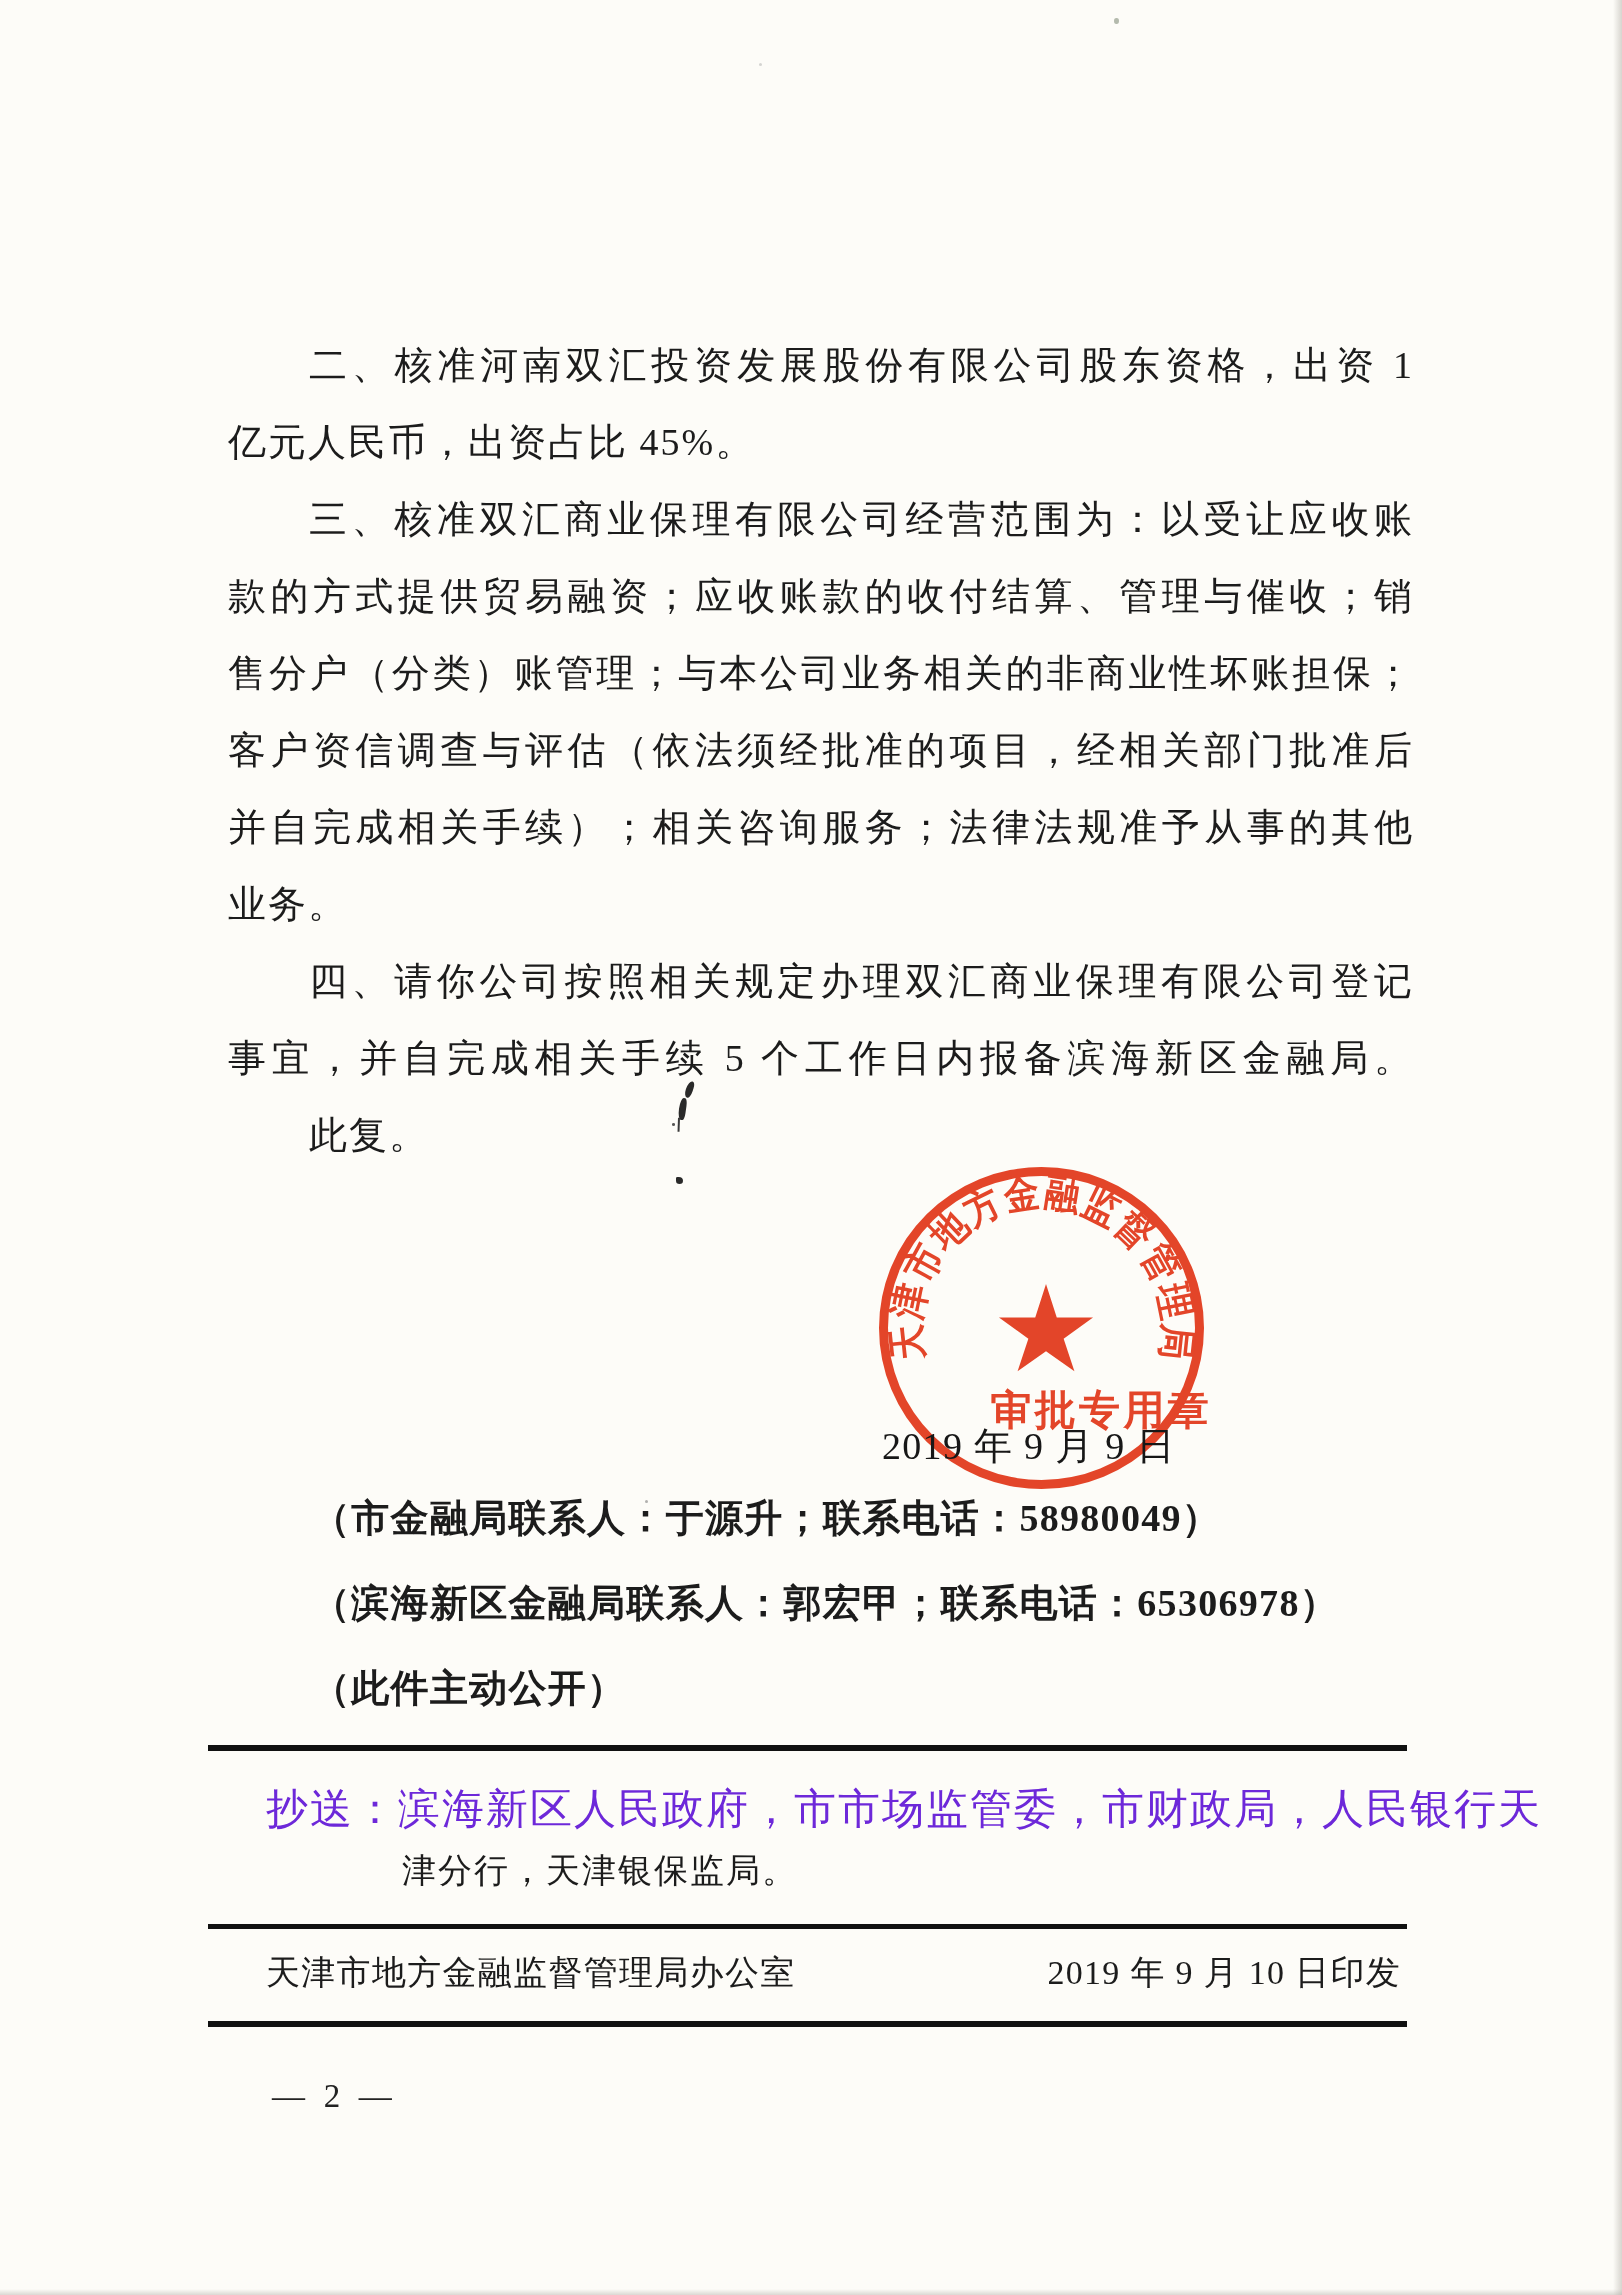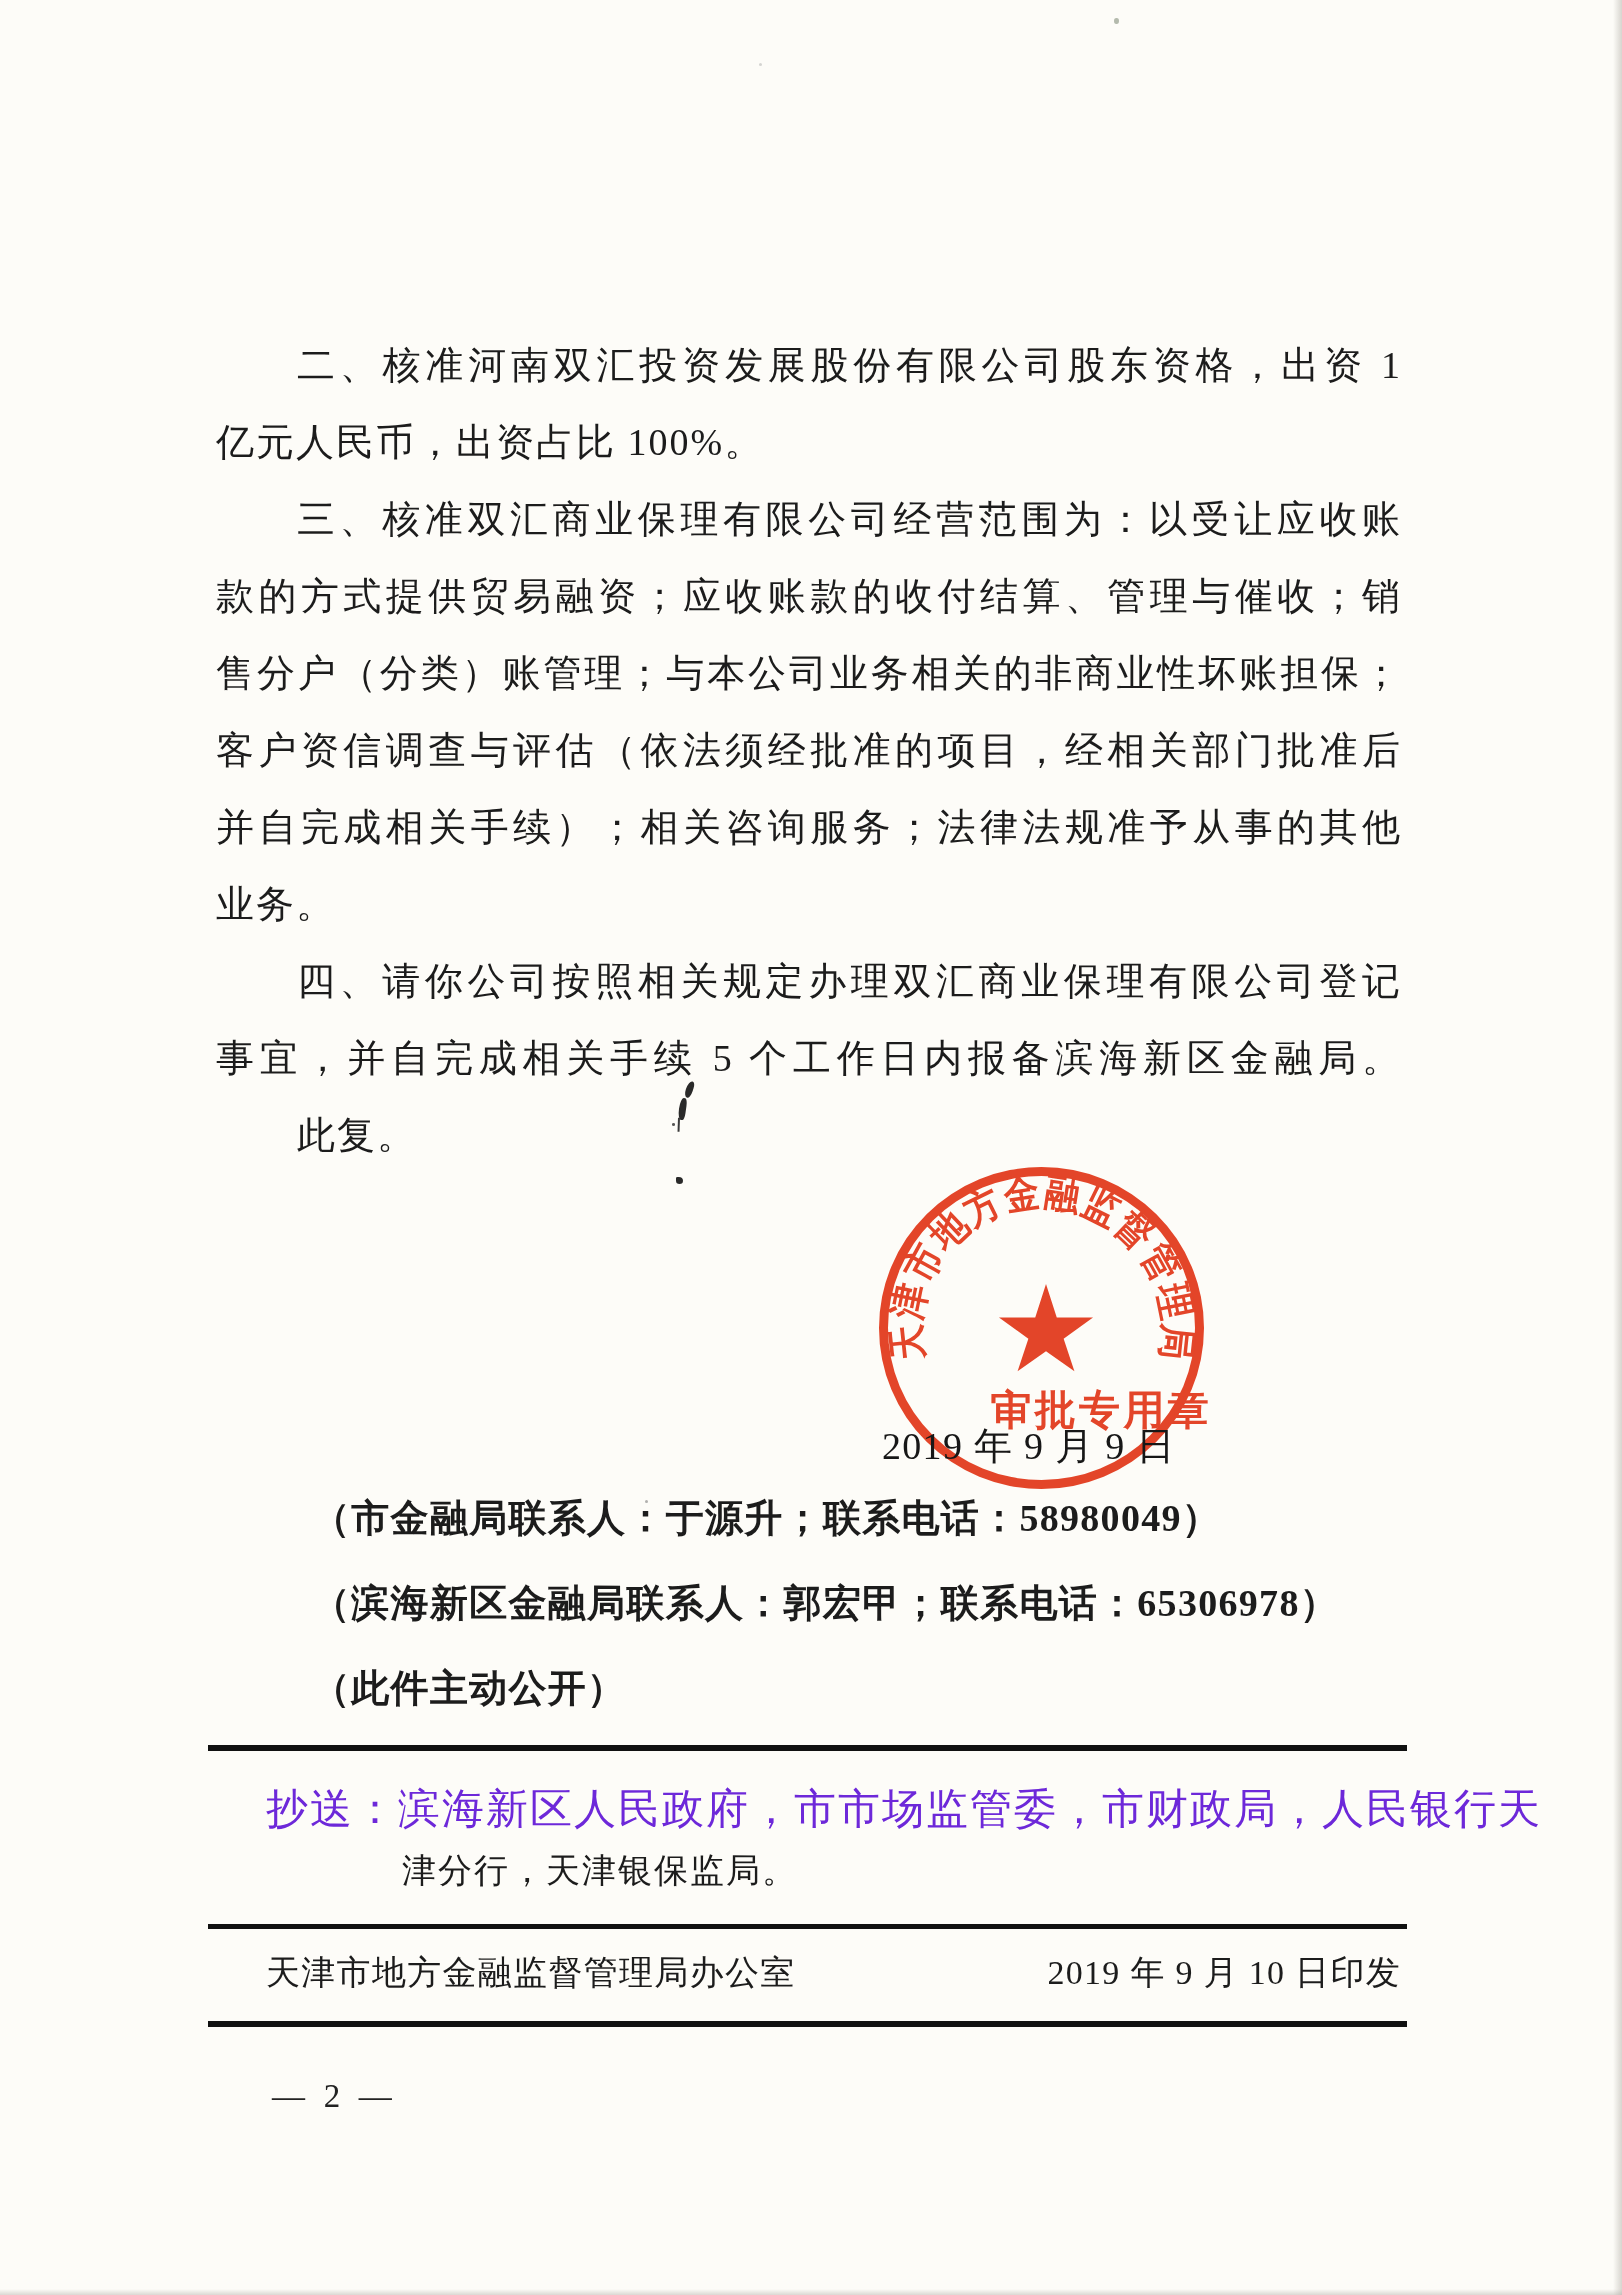--- a/index.html
+++ b/index.html
@@ -15,21 +15,21 @@
     overflow:hidden;
   }
   
   .edge-right{position:absolute;top:0;right:0;width:10.5px;height:100%;
     background:linear-gradient(to right,rgba(190,186,178,0),rgba(176,172,164,.55));}
   .edge-bottom{position:absolute;left:0;bottom:0;width:100%;height:6.5px;
     background:linear-gradient(to bottom,rgba(190,186,178,0),rgba(176,172,164,.45));}
 
   
   .bodytext{
-    position:absolute;left:216px;top:327px;width:1186px;
+    position:absolute;left:228px;top:327px;width:1186px;
     font-size:38px;color:#1c1c1c;letter-spacing:2px;
   }
   .line{height:77px;line-height:77px;white-space:nowrap;}
   .line.fill{white-space:normal;text-align:justify;text-align-last:justify;}
   .line.ind{text-indent:81px;}
 
   
   .seal{
     position:absolute;left:879px;top:1167px;width:325px;height:322px;
     mix-blend-mode:multiply;opacity:.95;
@@ -94,21 +94,21 @@
   .spk-2{left:759px;top:63px;width:3.3px;height:3.3px;opacity:.3;border-radius:50%;background:#777;}
   .spk-3{left:645px;top:1500px;width:3.3px;height:3.3px;opacity:.45;border-radius:50%;background:#555;}
 </style>
 </head>
 <body>
 
 <div class="page">
 
   <div class="bodytext">
     <div class="line ind fill">二、核准河南双汇投资发展股份有限公司股东资格，出资 1</div>
-    <div class="line">亿元人民币，出资占比 100%。</div>
+    <div class="line">亿元人民币，出资占比 45%。</div>
     <div class="line ind fill">三、核准双汇商业保理有限公司经营范围为：以受让应收账</div>
     <div class="line fill">款的方式提供贸易融资；应收账款的收付结算、管理与催收；销</div>
     <div class="line fill">售分户（分类）账管理；与本公司业务相关的非商业性坏账担保；</div>
     <div class="line fill">客户资信调查与评估（依法须经批准的项目，经相关部门批准后</div>
     <div class="line fill">并自完成相关手续）；相关咨询服务；法律法规准予从事的其他</div>
     <div class="line">业务。</div>
     <div class="line ind fill">四、请你公司按照相关规定办理双汇商业保理有限公司登记</div>
     <div class="line fill">事宜，并自完成相关手续 5 个工作日内报备滨海新区金融局。</div>
     <div class="line ind">此复。</div>
   </div>

